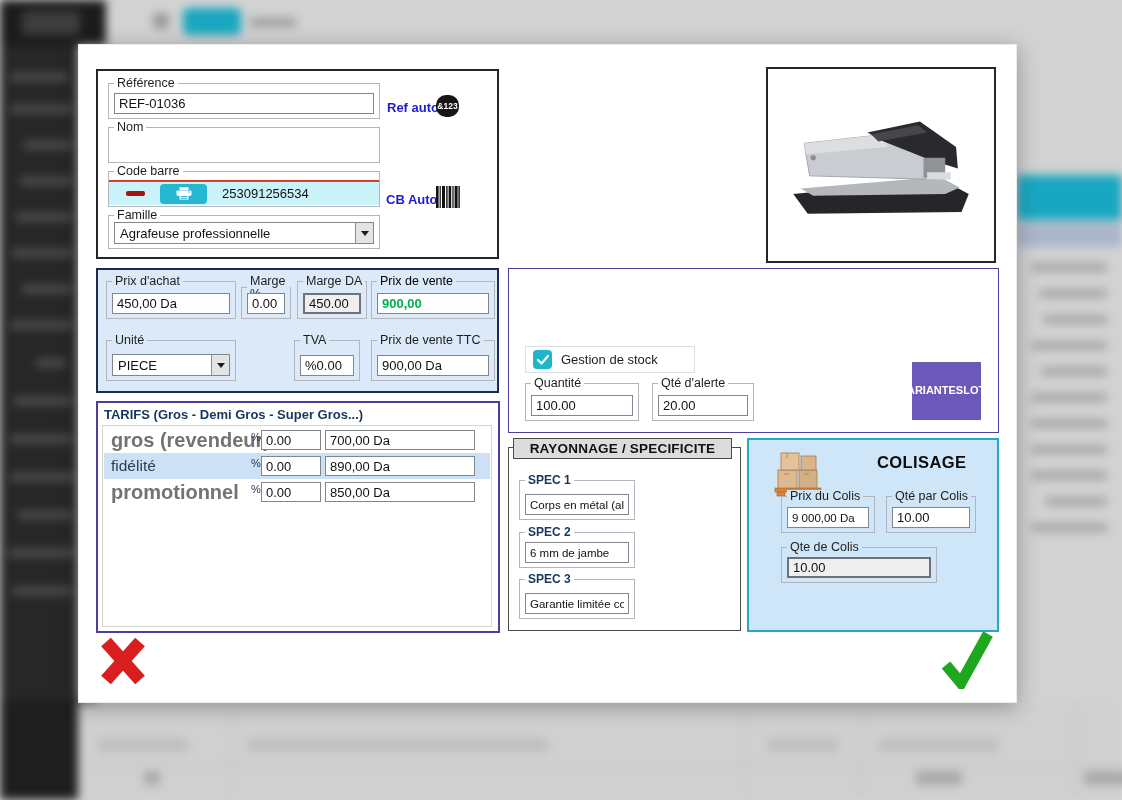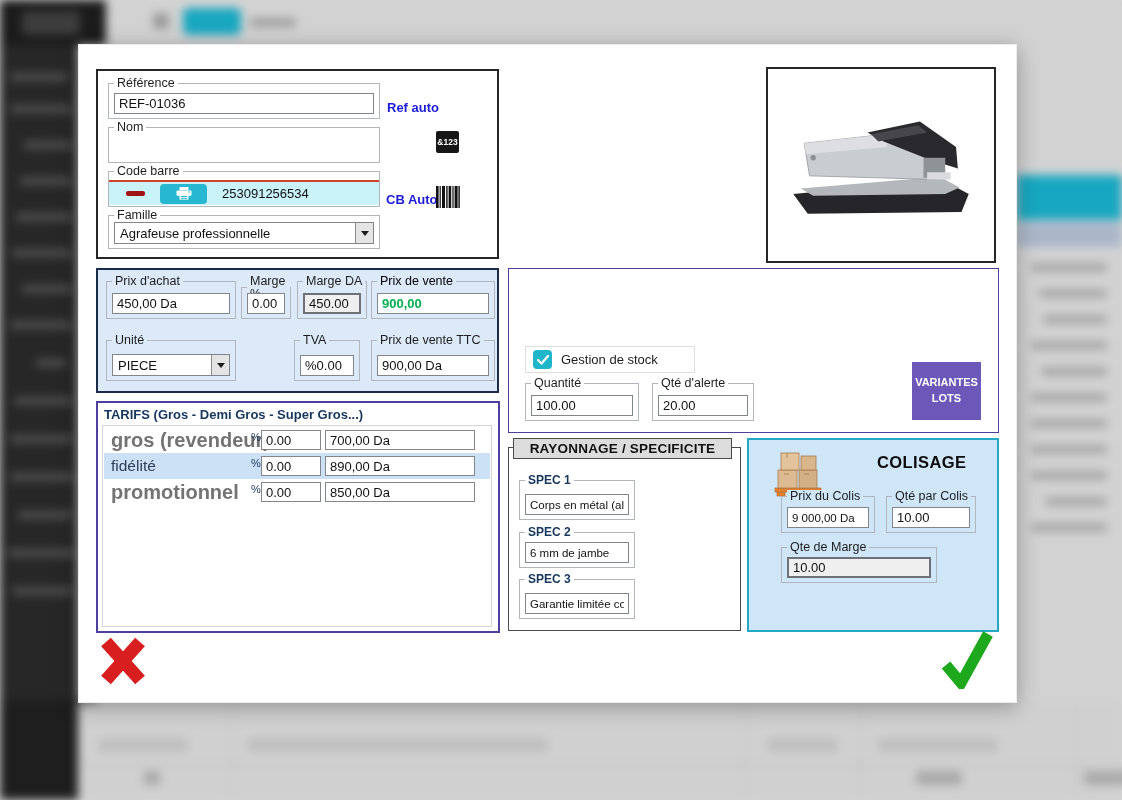--- a/index.html
+++ b/index.html
@@ -59,21 +59,21 @@
     border:1px solid #82868c; background:#fff; display:flex; align-items:center; cursor:default;
   }
   .combo .txt { flex:1; font-size:13px; padding:0 5px; color:#111; white-space:nowrap; overflow:hidden; }
   .combo .drop { width:18px; align-self:stretch; background:#e4e4e4; border-left:1px solid #8d8d8d; display:flex; align-items:center; justify-content:center; }
   .combo .drop::after { content:""; border:4px solid transparent; border-top:5px solid #1c1c1c; margin-top:5px; }
 
   
   .identity-box { left:17px; top:24px; width:403px; height:190px; border:2px solid #262626; }
   .auto-label { color:#1b1bd6; font-weight:bold; font-size:13px; white-space:nowrap; }
   .numicon { width:23px; height:22px; background:#161616; color:#fff; font-size:8.5px; font-weight:bold;
-             display:flex; align-items:center; justify-content:center; border-radius:2px;margin-top:36px; }
+             display:flex; align-items:center; justify-content:center; border-radius:10px; }
   .cb-row { position:absolute; left:0px; right:0px; bottom:1px; height:25px; background:#c9f2f9;
             border-top:2px solid #cf4426; display:flex; align-items:center; }
   .cb-dash { width:19px; height:5px; background:#a21212; border-radius:2px; margin-left:17px; }
   .print-btn { width:47px; height:20px; background:#27b7d0; border-radius:4px; border:none;
                display:flex; align-items:center; justify-content:center; margin-left:15px; cursor:pointer; }
   .cb-num { font-size:13px; color:#101010; margin-left:15px; }
 
   .image-box { left:687px; top:22px; width:230px; height:196px; border:2px solid #262626;
                display:flex; align-items:center; justify-content:center; background:#fff; }
 
@@ -96,21 +96,21 @@
 
   
   .right-panel { left:429px; top:223px; width:491px; height:165px; background:#fff; border:1px solid #4c3f9e; }
   .check-group { position:absolute; left:16px; top:77px; width:170px; height:27px; border:1px solid #dedede;
                  display:flex; align-items:center; gap:9px; padding-left:7px; }
   .checkbox { width:19px; height:19px; background:#1fb6c9; border-radius:4px; display:flex;
               align-items:center; justify-content:center; cursor:pointer; }
   .check-label { font-size:13px; color:#1c1c1c; }
   .variantes-btn { position:absolute; left:403px; top:93px; width:69px; height:58px; background:#6c58b9;
                    color:#fff; border:none; font:bold 11px "Liberation Sans", sans-serif; line-height:1.45;
-                   display:flex; flex-direction:column; align-items:center; justify-content:center; cursor:pointer; }
+                   display:flex; flex-direction:row; align-items:center; justify-content:center; cursor:pointer; }
 
   
   .ray-box { left:429px; top:402px; width:233px; height:184px; border:1px solid #4a4a4a; background:#fff; }
   .ray-header { left:434px; top:393px; width:219px; height:21px; background:#dcdcdc; border:1px solid #4a4a4a;
                 display:flex; align-items:center; justify-content:center; font-size:13.5px; font-weight:bold;
                 color:#111; z-index:3; letter-spacing:0.2px; }
   .ray-box fieldset.fs legend { font-weight:bold; color:#16365c; font-size:12px; }
 
   
   .colisage { left:668px; top:393px; width:252px; height:194px; background:#cfe6f8; border:2px solid #25a8c4; }
@@ -368,21 +368,21 @@
     <span class="colisage-title">COLISAGE</span>
     <fieldset class="fs" style="left:32px; top:50px; width:94px; height:43px;">
       <legend>Prix du Colis</legend>
       <input class="inp num small" value="9 000,00 Da" style="">
     </fieldset>
     <fieldset class="fs" style="left:137px; top:50px; width:90px; height:43px;">
       <legend>Qté par Colis</legend>
       <input class="inp num" value="10.00" style="">
     </fieldset>
     <fieldset class="fs" style="left:32px; top:101px; width:156px; height:42px;">
-      <legend>Qte de Marge</legend>
+      <legend>Qte de Colis</legend>
       <input class="inp num ro" readonly="" value="10.00" style="">
     </fieldset>
   </div>
 
   <button class="btn-plain cancel-btn">
     <svg width="48" height="52" viewBox="0 0 48 52">
       <g stroke="#d81e1e" stroke-width="13">
         <line x1="7" y1="7" x2="41" y2="45"></line>
         <line x1="41" y1="7" x2="7" y2="45"></line>
       </g>

